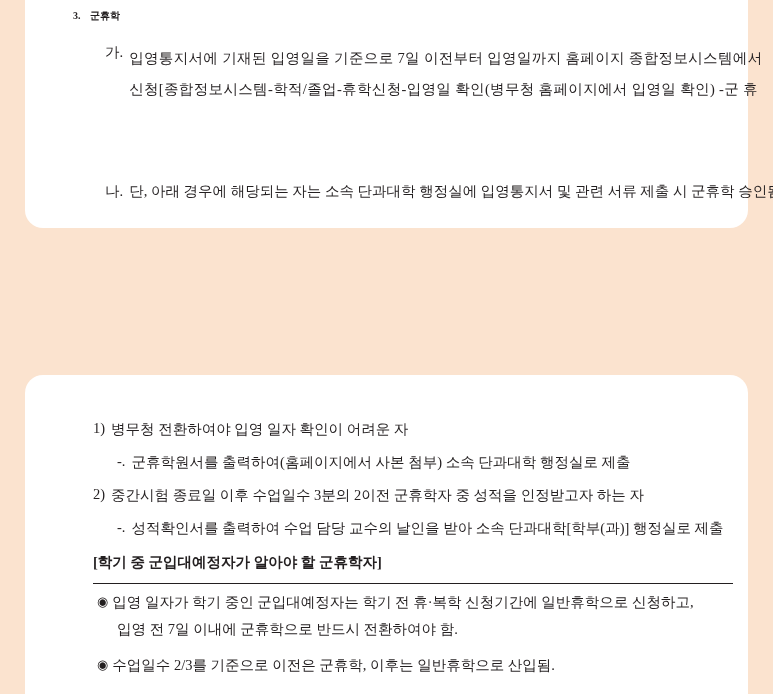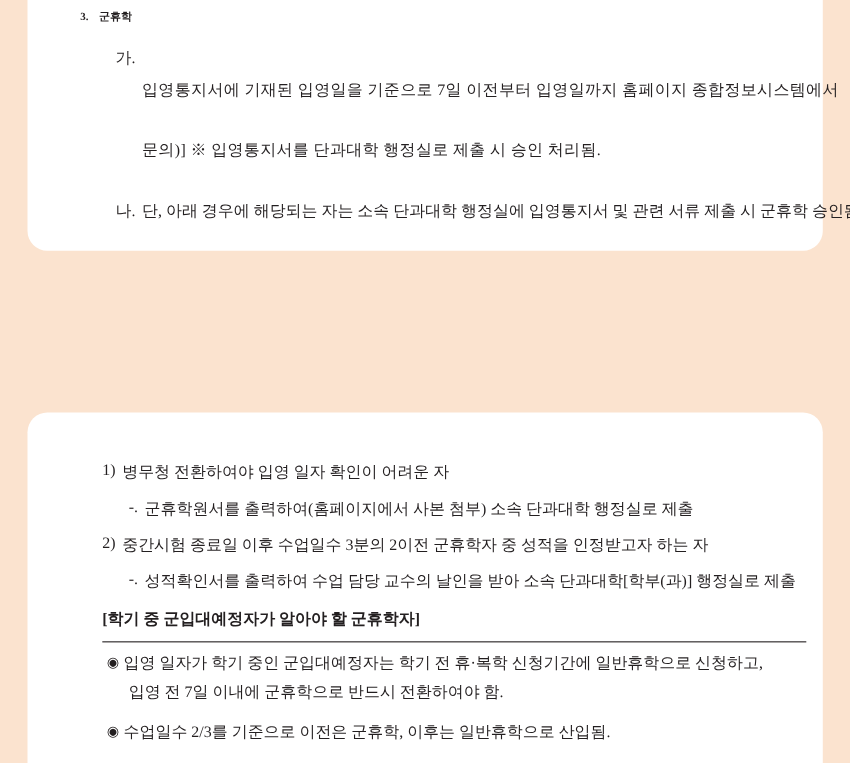--- a/index.html
+++ b/index.html
@@ -57,21 +57,21 @@
     position: absolute;
     font-size: 14.5px;
     line-height: 31px;
   }
   .para .line {
     display: block;
     white-space: nowrap;
   }
 
   
-  .sp-wide { letter-spacing: 0.35px; margin-top: 24px; }
+  .sp-wide { letter-spacing: 0.35px; }
 
   
   .row {
     position: absolute;
     display: flex;
     align-items: flex-start;
     font-size: 14.5px;
   }
   .row .marker {
     flex: 0 0 auto;
@@ -118,21 +118,21 @@
     <div class="blk heading" style="left:48px; top:51px;">
       <span>3.</span>
       <span style="display:inline-block;width:7px;"></span><span>군휴학</span>
     </div>
 
     <div class="row" style="left:80px; top:83px; width:620px;">
       <div class="marker">가.</div>
       <div class="body">
         <div class="para" style="position:relative; left:0; top:0;">
           <span class="line sp-wide">입영통지서에 기재된 입영일을 기준으로 7일 이전부터 입영일까지 홈페이지 종합정보시스템에서</span>
-          <span class="line sp-wide">문의)] ※ 입영통지서를 단과대학 행정실로 제출 시 승인 처리됨.</span>
+          <span class="line sp-wide">신청[종합정보시스템-학적/졸업-휴학신청-입영일 확인(병무청 홈페이지에서 입영일 확인) -군 휴</span>
         </div>
       </div>
     </div>
 
     <div class="row" style="left:80px; top:222px; width:640px;">
       <div class="marker">나.</div>
       <div class="body">
         <span class="line" style="white-space:nowrap;">단, 아래 경우에 해당되는 자는 소속 단과대학 행정실에 입영통지서 및 관련 서류 제출 시 군휴학 승인됨.</span>
       </div>
     </div>

